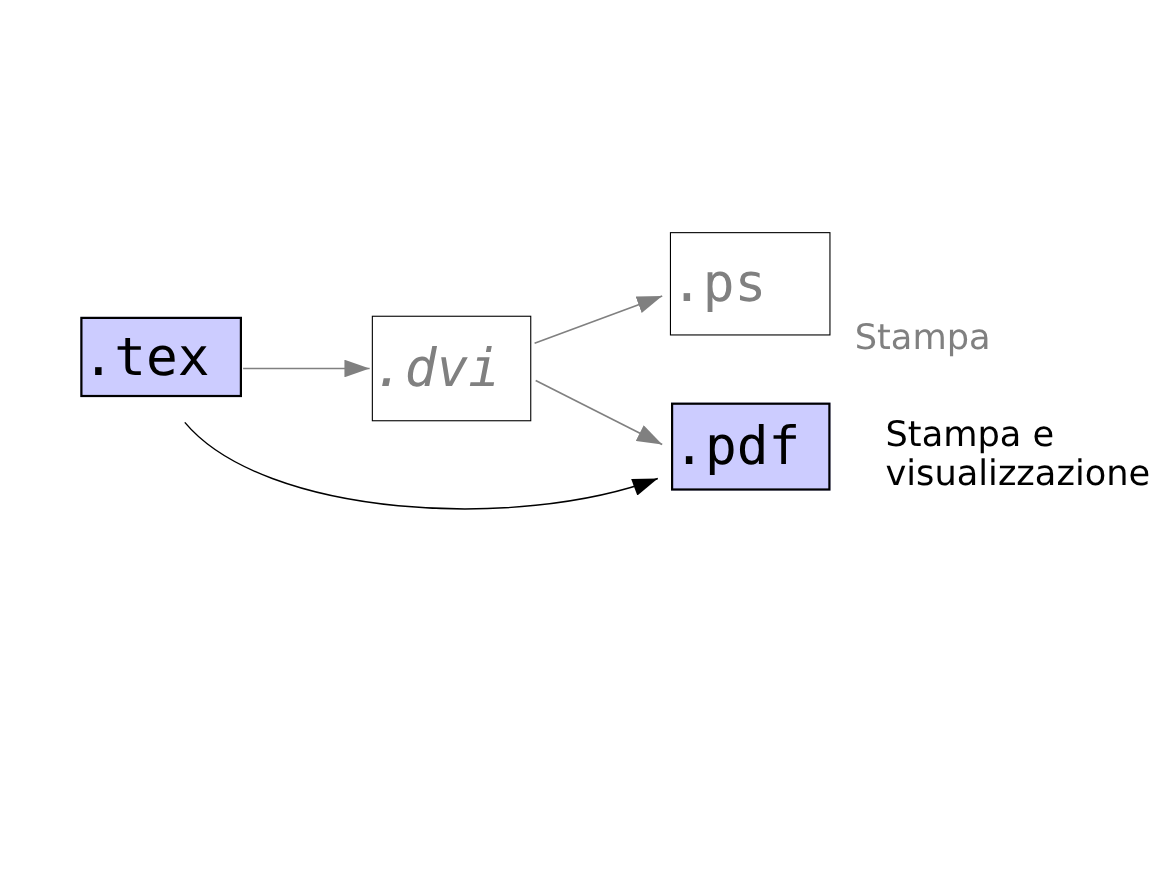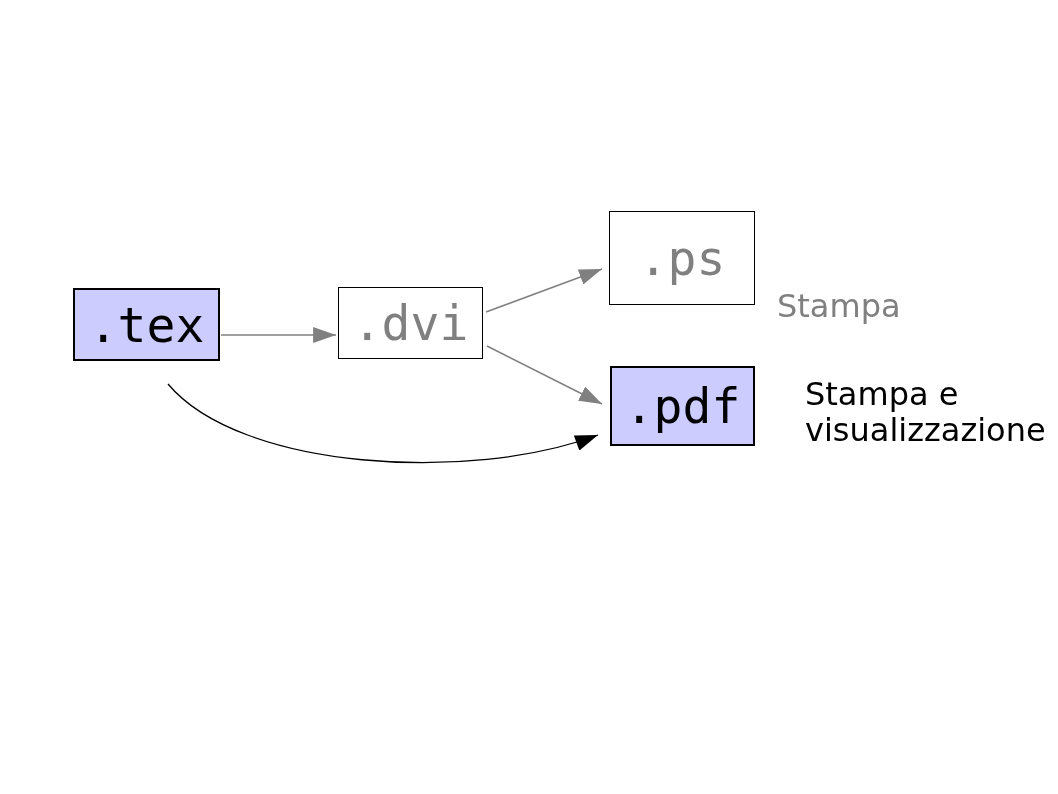--- a/index.html
+++ b/index.html
@@ -21,38 +21,38 @@
     pointer-events: none;
   }
   .edge-gray { stroke: var(--color-muted, #808080); fill: none; stroke-width: 1.5px; }
   .edge-black { stroke: var(--color-ink, #000); fill: none; stroke-width: 1.3px; }
   .head-gray { fill: var(--color-muted, #808080); }
   .head-black { fill: var(--color-ink, #000); }
   .node {
     position: absolute;
     display: flex;
     align-items: center;
-    justify-content: center;
+    justify-content: flex-start;
     font-family: "DejaVu Sans Mono", "Liberation Mono", monospace;
     font-size: 48px;
     box-sizing: border-box;
     background: #fff;
   }
   .node--fill {
     background: var(--color-node_fill, #ccccff);
     border: 2px solid var(--color-node_border, #000);
     color: var(--color-ink, #000);
   }
   .node--outline {
     background: #ffffff;
     border: 1.5px solid var(--color-node_border, #000);
     color: var(--color-muted, #808080);
   }
   .node-tex { left: 73px;  top: 288px; width: 147px; height: 73px; }
-  .node-dvi { left: 338px; top: 287px; width: 145px; height: 72px; }
+  .node-dvi { left: 338px; top: 287px; width: 145px; height: 96px; font-style: italic; }
   .node-ps  { left: 609px; top: 211px; width: 146px; height: 94px; }
   .node-pdf { left: 610px; top: 366px; width: 145px; height: 80px; }
   .annotation {
     position: absolute;
     font-size: 32px;
     line-height: 36px;
     white-space: nowrap;
   }
   .annotation--muted { color: var(--color-muted, #808080); top: 240px; left: 777px; margin-top: 48px; }
   .annotation--ink   { color: var(--color-ink, #000);      top: 376px; left: 776px; margin-left: 29px; }

